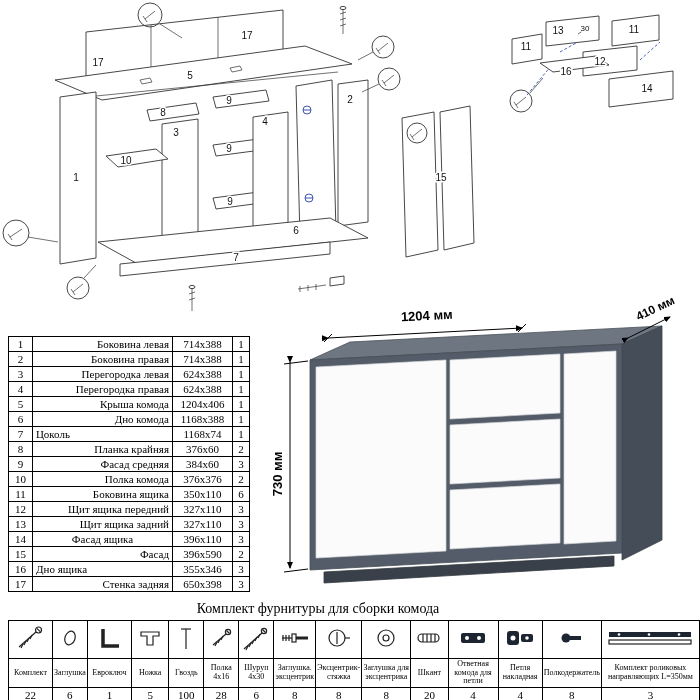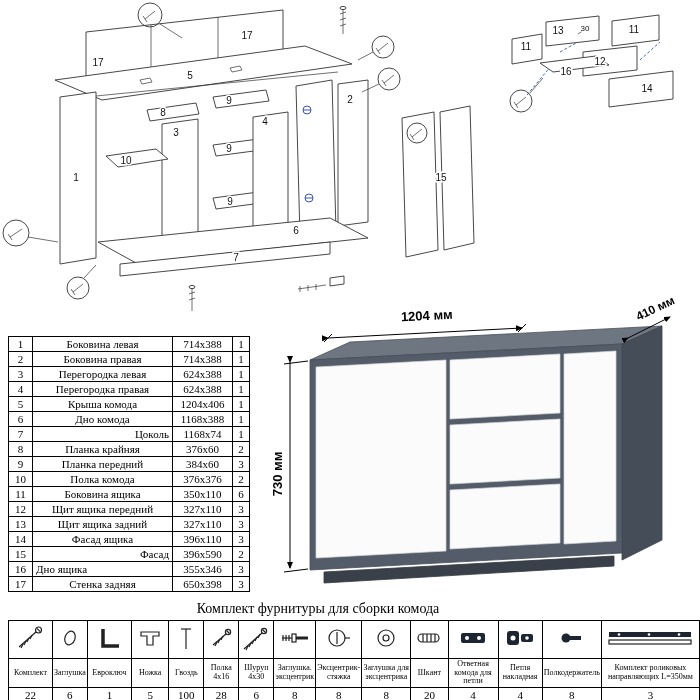--- a/index.html
+++ b/index.html
@@ -6,21 +6,21 @@
   html,body { width:700px; height:700px; }
   body { background:#fff; font-family:"Liberation Serif", serif; position:relative; overflow:hidden; }
   .page { position:absolute; inset:0; width:700px; height:700px; background:#fff; }
 
   .diagram { position:absolute; left:0; top:0; }
   .render  { position:absolute; left:270px; top:298px; }
 
   .parts-table { position:absolute; left:8px; top:336px; border-collapse:collapse; background:#fff; }
   .parts-table td { border:1px solid #000; font-size:11px; line-height:13px; height:15px; padding:0 3px; white-space:nowrap; }
   .c-num  { width:24px;  text-align:center; }
-  .c-name { width:140px; text-align:center; }
+  .c-name { width:140px; text-align:right; }
   .c-size { width:60px;  text-align:center;margin-left:20px; }
   .c-qty  { width:17px;  text-align:center; }
 
   .hw-title { position:absolute; left:0; top:601px; width:636px; text-align:center; font-size:14px; color:#000; }
   .hw-table { position:absolute; left:8px; top:620px; border-collapse:collapse; table-layout:fixed; background:#fff; }
   .hw-table td { border:1px solid #000; text-align:center; vertical-align:middle; overflow:hidden; }
   .hw-icon-cell { height:38px; }
   .hw-name-cell { font-size:8px; line-height:8.5px; height:23px; padding:1px; }
   .hw-qty-cell  { font-size:11px; height:15px; }
 
@@ -270,33 +270,33 @@
           <td class="c-qty">1</td>
         </tr>
     <tr>
           <td class="c-num">6</td>
           <td class="c-name">Дно комода</td>
           <td class="c-size">1168x388</td>
           <td class="c-qty">1</td>
         </tr>
     <tr>
           <td class="c-num">7</td>
-          <td class="c-name" style="text-align:right">Цоколь</td>
+          <td class="c-name" style="text-align:left">Цоколь</td>
           <td class="c-size">1168x74</td>
           <td class="c-qty">1</td>
         </tr>
     <tr>
           <td class="c-num">8</td>
           <td class="c-name">Планка крайняя</td>
           <td class="c-size">376x60</td>
           <td class="c-qty">2</td>
         </tr>
     <tr>
           <td class="c-num">9</td>
-          <td class="c-name">Планка передний</td>
+          <td class="c-name">Фасад средняя</td>
           <td class="c-size">384x60</td>
           <td class="c-qty">3</td>
         </tr>
     <tr>
           <td class="c-num">10</td>
           <td class="c-name">Полка комода</td>
           <td class="c-size">376x376</td>
           <td class="c-qty">2</td>
         </tr>
     <tr>

